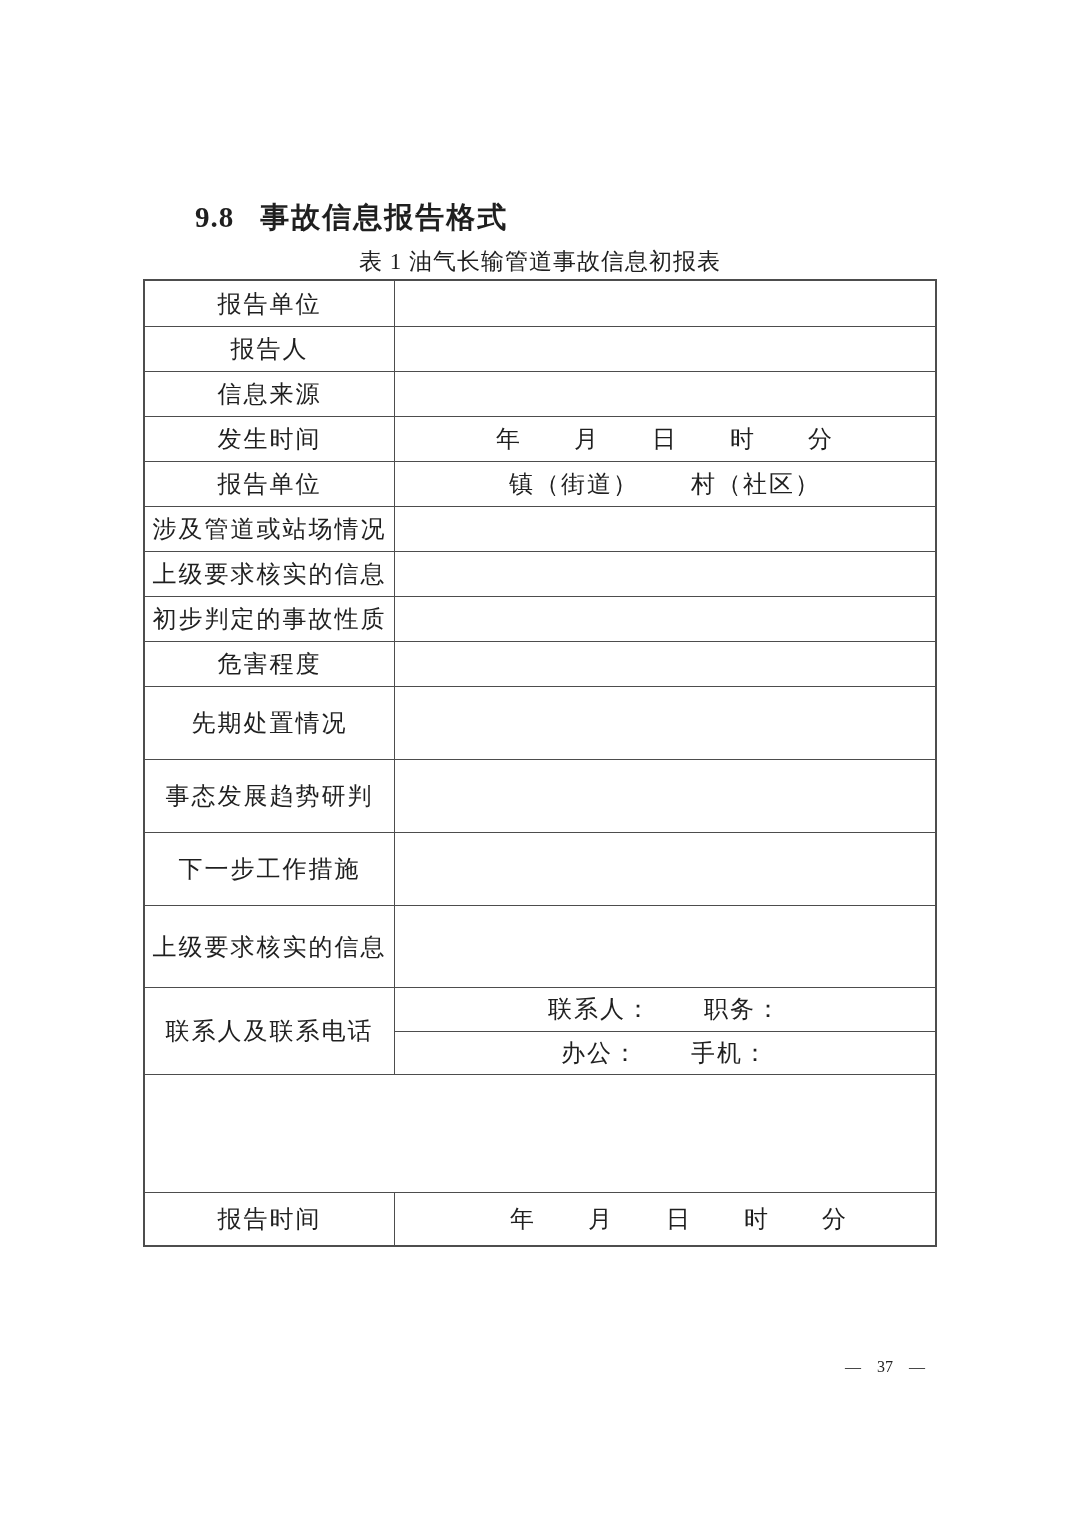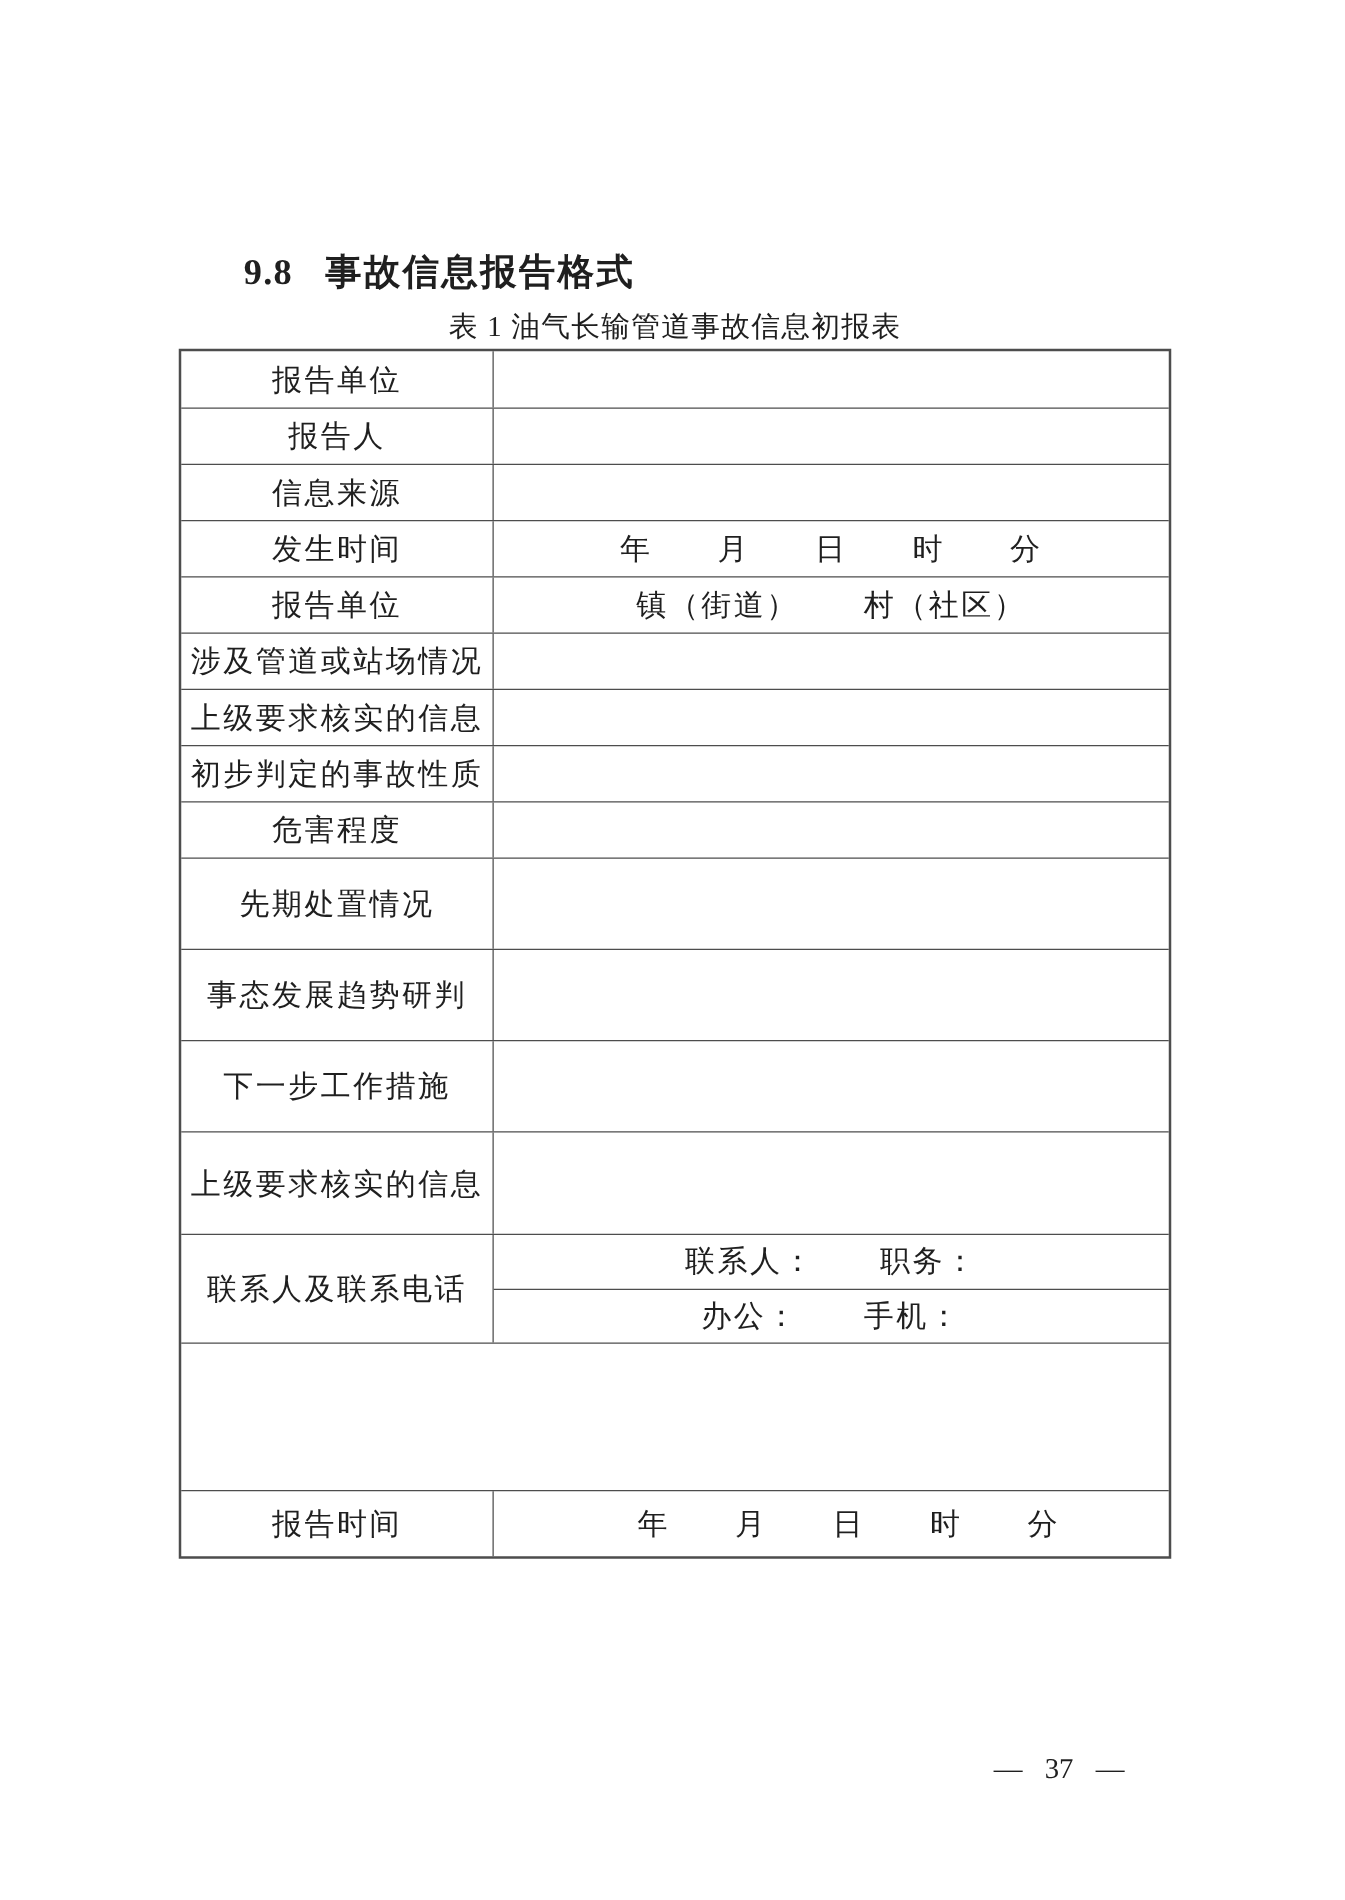--- a/index.html
+++ b/index.html
@@ -87,24 +87,24 @@
   .h45  { height: 45px; }
   .h73  { height: 73px; }
   .h82  { height: 82px; }
   .h87  { height: 87px; }
   .h118 { height: 118px; }
   .h53  { height: 53px; gap: 28px; }
   
   .page-number {
     position: absolute;
     left: 795px;
-    top: 1402px;
+    top: 1358px;
     width: 130px;
-    text-align: left;
-    font-size: 23px;
+    text-align: right;
+    font-size: 16px;
     word-spacing: 12px;
     white-space: nowrap;
   }
 </style>
 </head>
 <body>
 
 <div class="page">
 
   <div class="heading">

